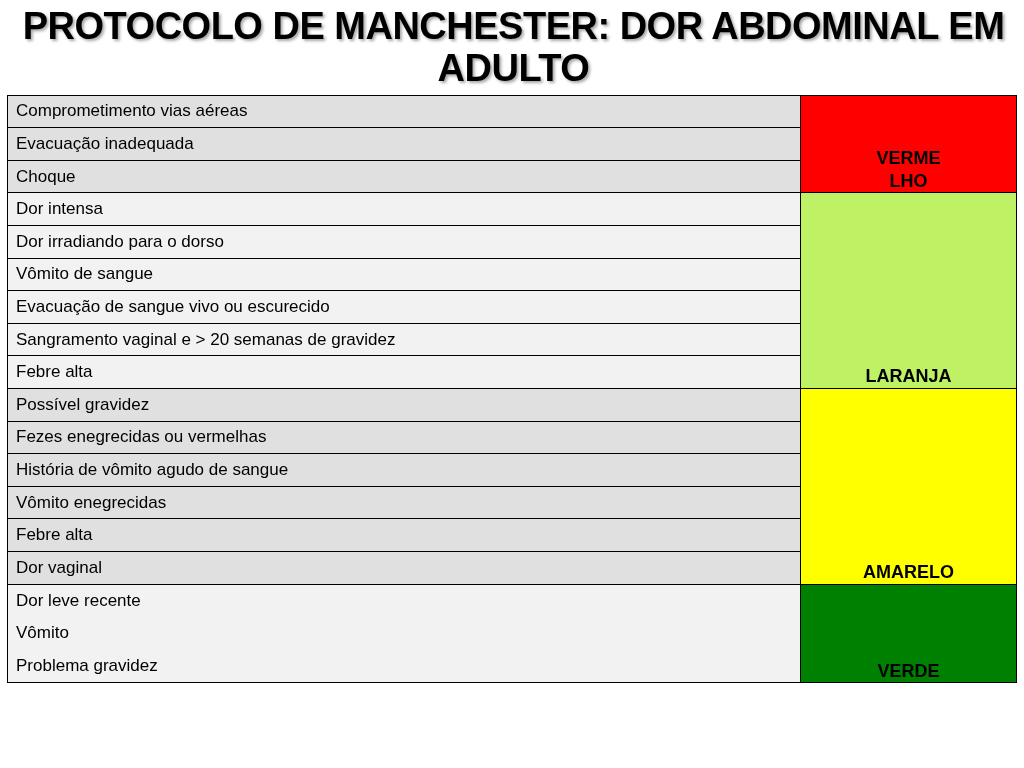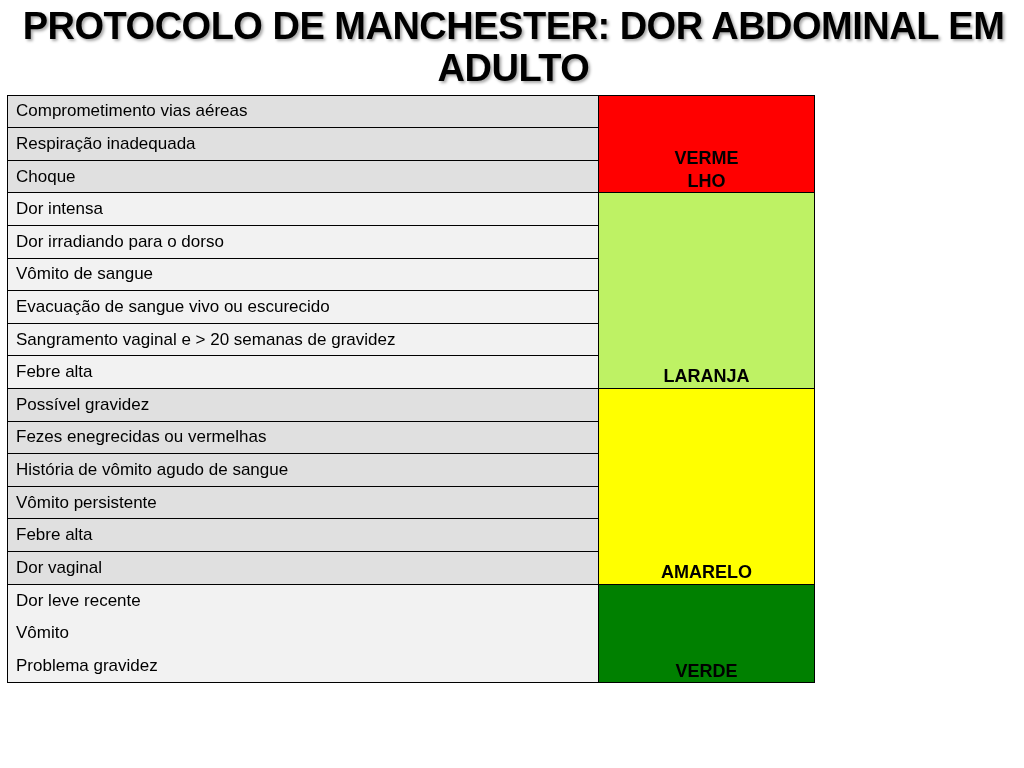--- a/index.html
+++ b/index.html
@@ -20,21 +20,21 @@
     line-height: 1.1;
     color: #000;
     white-space: pre-line;
     text-shadow: 2px 2px 3px #a9a9a9;
     padding: 0 0 5px 3px;
     letter-spacing: -0.5px;
     text-align: center;
   }
 
   .triage-table {
-    width: 808px;
+    width: 1010px;
     border: 1px solid #000;
   }
 
   .group { display: flex; }
 
   .group-rows {
     flex: 1;
     display: flex;
     flex-direction: column;
   }
@@ -77,21 +77,21 @@
 <div class="slide">
   <h1 class="title">PROTOCOLO DE MANCHESTER: DOR ABDOMINAL EM
 ADULTO</h1>
   <div class="triage-table" id="triage-table">
       <div class="group">
         <div class="group-rows shade-a">
           <div class="symptom-cell">
             <span>Comprometimento vias aéreas</span>
           </div>
           <div class="symptom-cell">
-            <span>Respiração inadequada</span>
+            <span>Evacuação inadequada</span>
           </div>
           <div class="symptom-cell">
             <span>Choque</span>
           </div>
         </div>
         <div class="category-cell" style="background: rgb(255, 0, 0);">
           <span class="category-label">VERME
 LHO</span>
         </div>
       </div>
@@ -125,21 +125,21 @@
           <div class="symptom-cell">
             <span>Possível gravidez</span>
           </div>
           <div class="symptom-cell">
             <span>Fezes enegrecidas ou vermelhas</span>
           </div>
           <div class="symptom-cell">
             <span>História de vômito agudo de sangue</span>
           </div>
           <div class="symptom-cell">
-            <span>Vômito persistente</span>
+            <span>Vômito enegrecidas</span>
           </div>
           <div class="symptom-cell">
             <span>Febre alta</span>
           </div>
           <div class="symptom-cell">
             <span>Dor vaginal</span>
           </div>
         </div>
         <div class="category-cell" style="background: rgb(255, 255, 0);">
           <span class="category-label">AMARELO</span>

